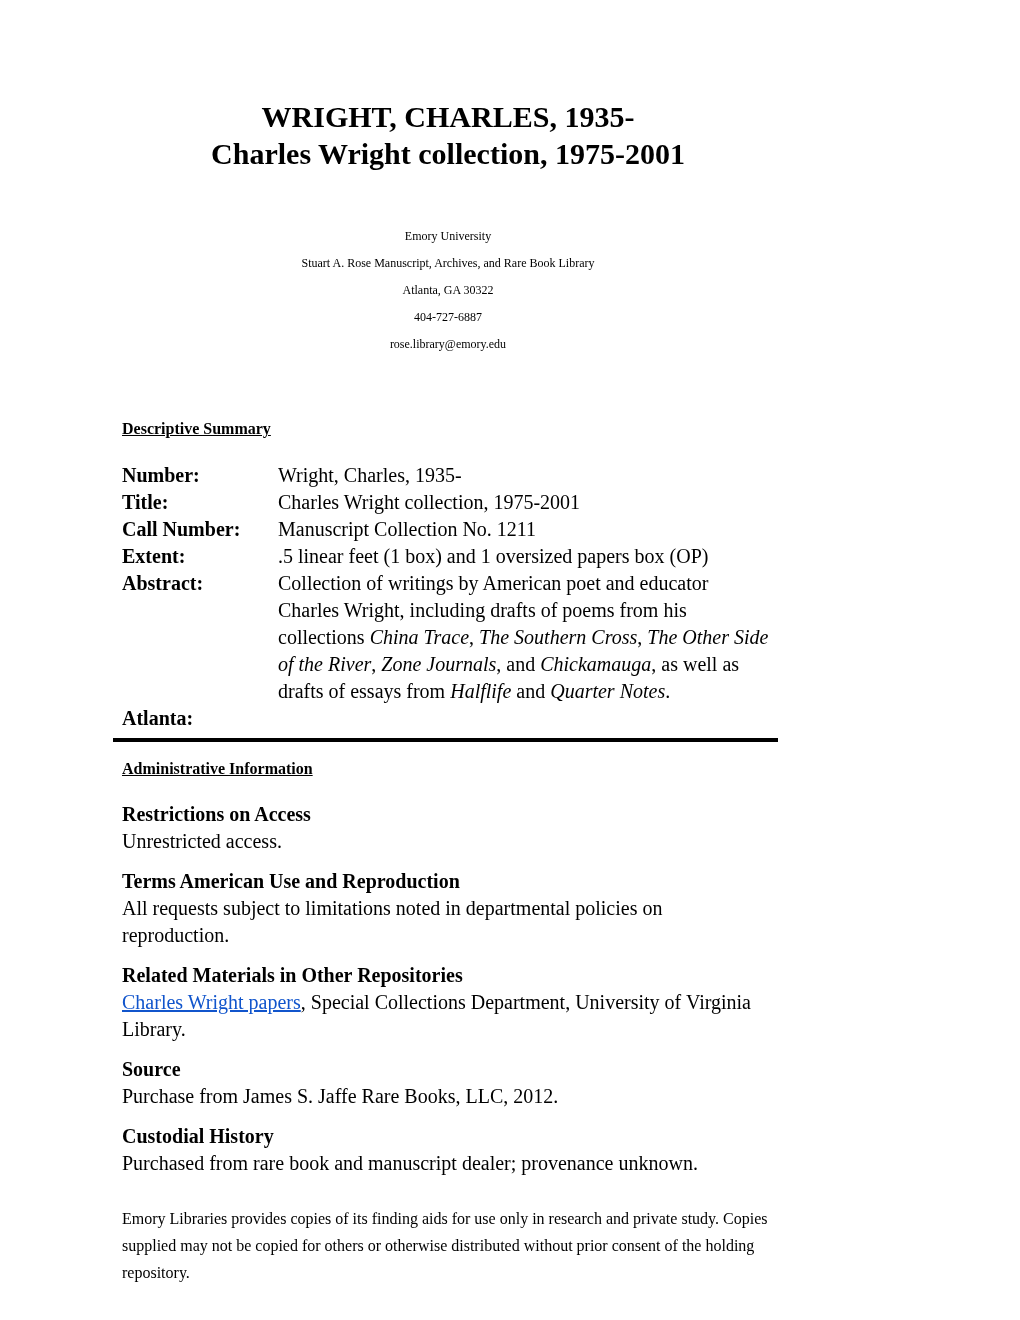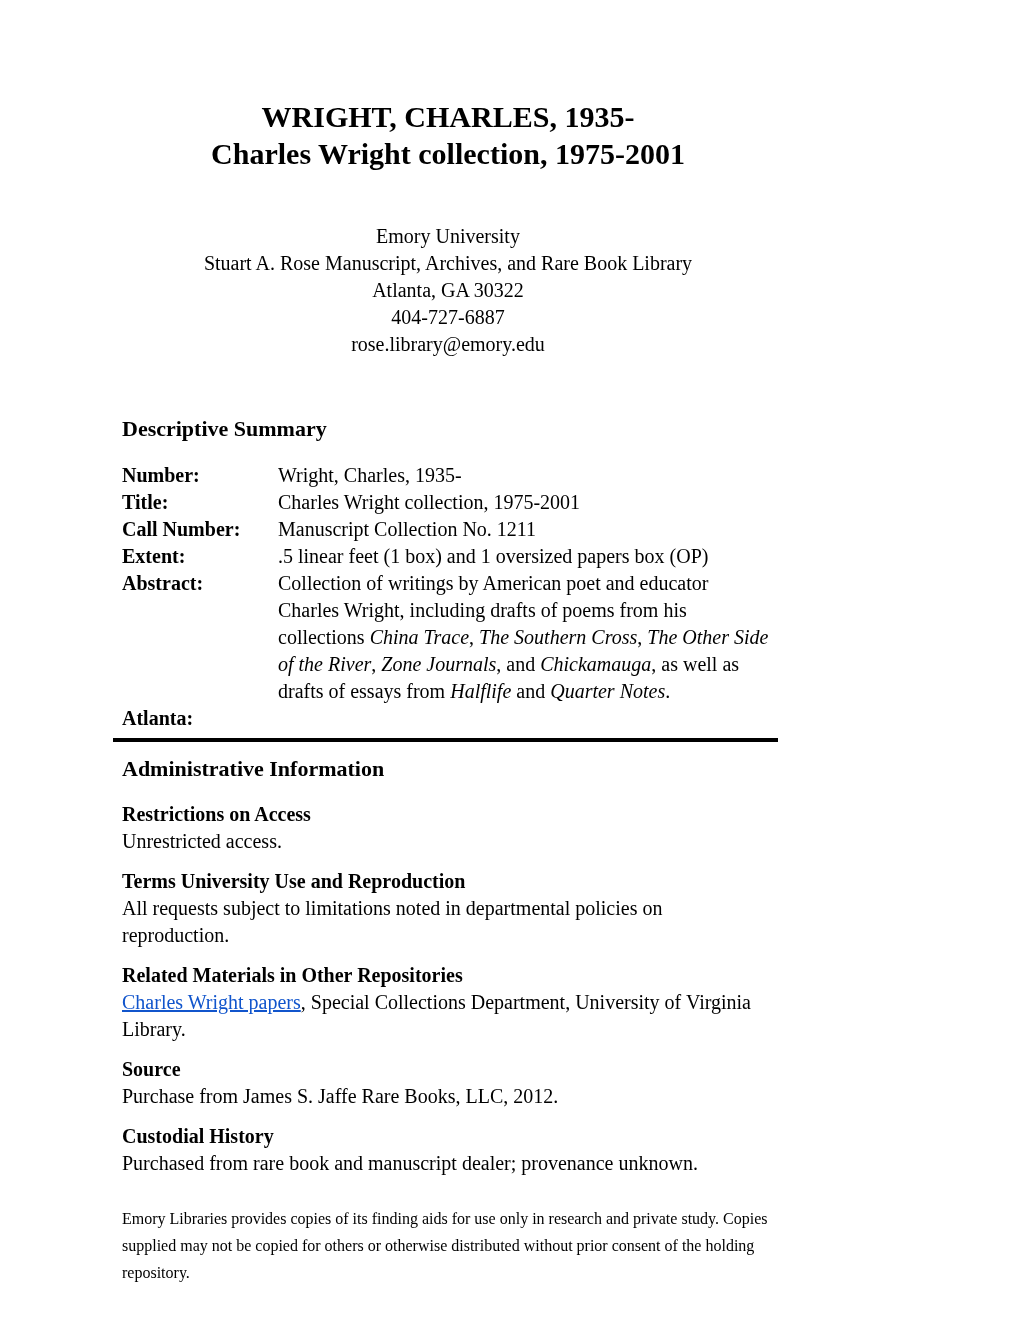--- a/index.html
+++ b/index.html
@@ -24,27 +24,28 @@
   }
   .doc-title {
     text-align: center;
     font-weight: bold;
     font-size: 30px;
     line-height: 37px;
   }
   .address-block {
     margin-top: 51px;
     text-align: center;
-    font-size: 20px;
+    font-size: 12px;
     line-height: 27px;
   }
   .section-heading {
     font-weight: bold;
-    font-size: 22px;
+    font-size: 16px;
     line-height: 29px;
+    text-decoration: underline;
   }
   .ds-heading { margin-top: 56px; }
   .fields {
     margin-top: 19px;
     font-size: 20px;
     line-height: 27px;
   }
   .field-row {
     display: grid;
     grid-template-columns: 156px 1fr;
@@ -124,21 +125,21 @@
   <div class="double-rule"></div>
 
   <div class="section-heading admin-heading">Administrative Information</div>
 
   <div class="subsection first">
     <div class="subsection-heading">Restrictions on Access</div>
     <div class="subsection-body"><span>Unrestricted access.</span></div>
   </div>
 
   <div class="subsection">
-    <div class="subsection-heading">Terms University Use and Reproduction</div>
+    <div class="subsection-heading">Terms American Use and Reproduction</div>
     <div class="subsection-body"><span>All requests subject to limitations noted in departmental policies on reproduction.</span></div>
   </div>
 
   <div class="subsection">
     <div class="subsection-heading">Related Materials in Other Repositories</div>
     <div class="subsection-body"><a class="doc-link" href="#">Charles Wright papers</a><span>, Special Collections Department, University of Virginia Library.</span></div>
   </div>
 
   <div class="subsection">
     <div class="subsection-heading">Source</div>

